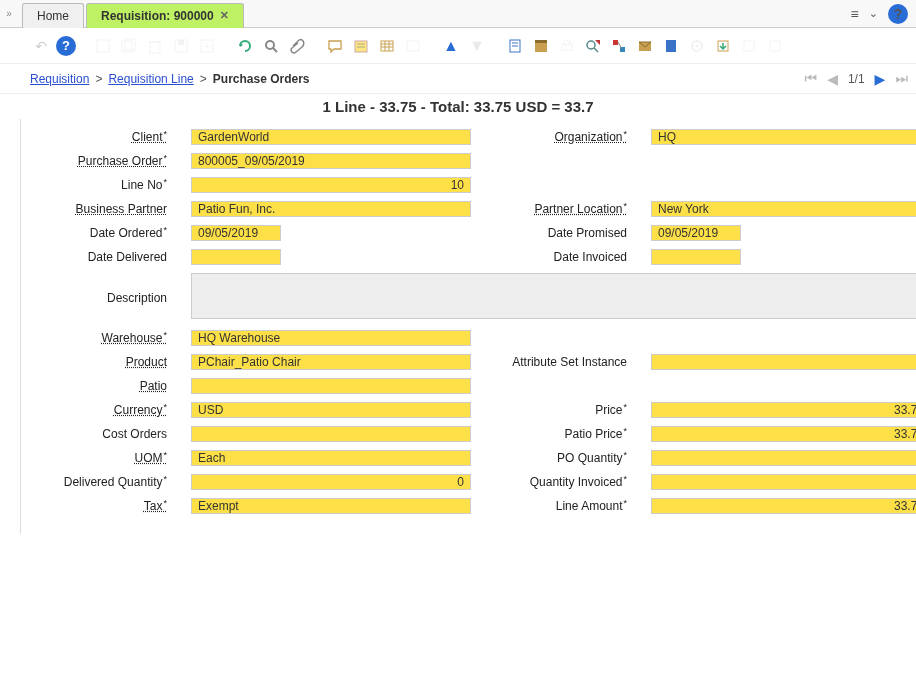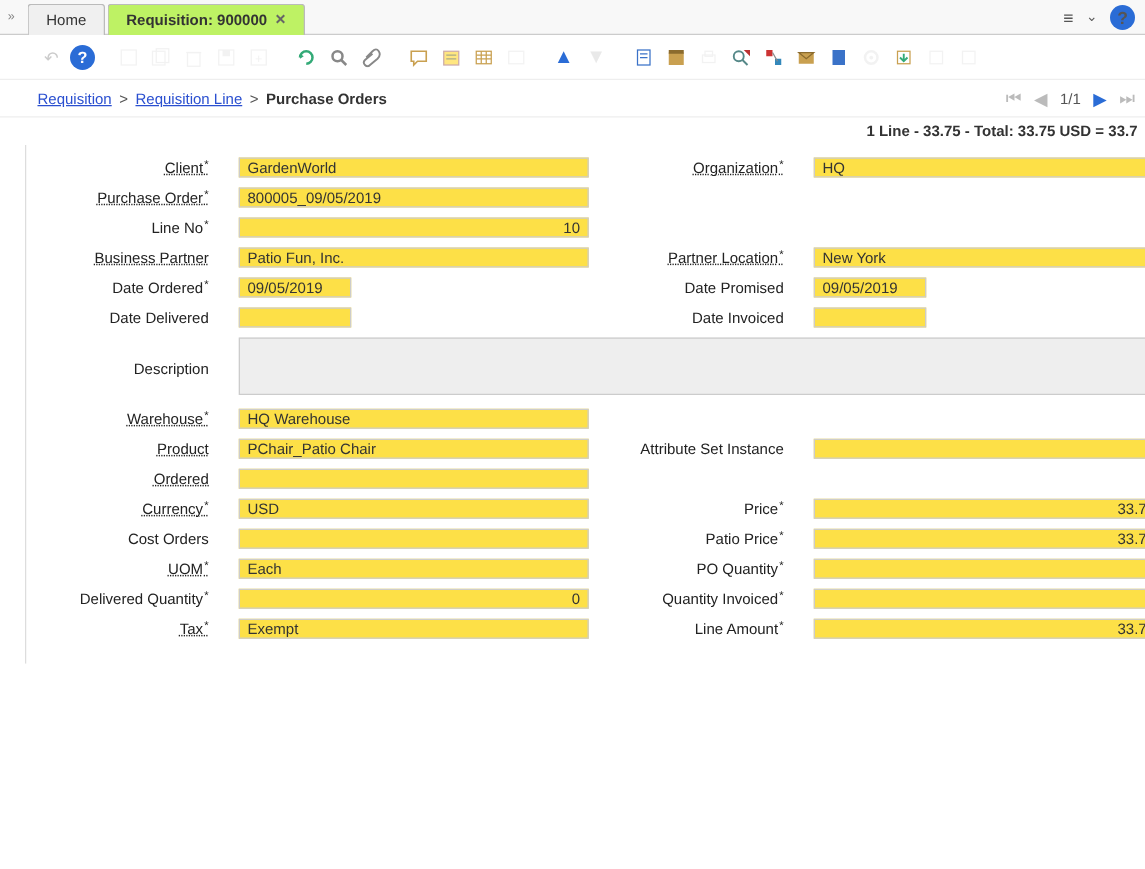--- a/index.html
+++ b/index.html
@@ -23,21 +23,21 @@
   .tb-arrow-dn { color:#aaa; font-weight:bold; font-size:16px;}
   
   .crumb-row { display:flex; align-items:center; padding: 6px 2px 6px 30px; }
   .crumb { color:#2a4fd0; text-decoration:underline; cursor:pointer; }
   .crumb-sep { margin:0 6px; color:#555;}
   .crumb-plain { font-weight:bold; color:#333;}
   .pager { margin-left:auto; display:flex; align-items:center; gap:10px; font-size:12px; color:#555; padding-right:6px;}
   .pager .nav { color:#bbb; font-size:14px; cursor:pointer;}
   .pager .active-nav { color:#2a6cd6;}
   
-  .summary-line { text-align: right; font-weight: bold; font-size: 12px; padding: 4px 6px; border-top:1px solid #eee; }
+  .summary-line { text-align: center; font-weight: bold; font-size: 15px; padding: 4px 6px; border-top:1px solid #eee; }
   
   .form-wrap { padding: 10px 30px 20px 30px; border-left:1px solid #ddd; margin-left:20px;}
   .form-grid { display: grid; grid-template-columns: 140px 280px 40px 140px 280px; row-gap: 8px; align-items:center; }
   .lbl { text-align: right; padding-right: 24px; font-size: 12px; color: #222; }
   .lbl.link { text-decoration: underline dotted; cursor: help;}
   .lbl .req { position:relative; top:-4px; font-size:9px; margin-left:1px;}
   .fld { }
   input.ro, .ro { background: #fde047; border:1px solid #ccc; padding: 4px 6px; font-size:12px; width:100%; height:16px; color:#333;}
   input.ro.num { text-align:right; }
   input.short { width: 90px; }
@@ -281,21 +281,21 @@
   <div class="gap"></div>
       <div></div>
       <div></div>
 
   <div class="lbl link"><span>Product</span></div>
   <div class="fld"><input class="ro" readonly="" value="PChair_Patio Chair" style=""></div>
   <div class="gap"></div>
   <div class="lbl"><span>Attribute Set Instance</span></div>
   <div class="fld"><input class="ro" readonly="" value="" style=""></div>
 
-  <div class="lbl link"><span>Ordered</span></div>
+  <div class="lbl link"><span>Patio</span></div>
   <div class="fld"><input class="ro" readonly="" value="" style=""></div>
   <div class="gap"></div>
       <div></div>
       <div></div>
 
   <div class="lbl link"><span>Currency</span><span class="req">*</span></div>
   <div class="fld"><input class="ro" readonly="" value="USD" style=""></div>
   <div class="gap"></div>
   <div class="lbl"><span>Price</span><span class="req">*</span></div>
   <div class="fld"><input class="ro num" readonly="" value="33.75" style=""></div>

